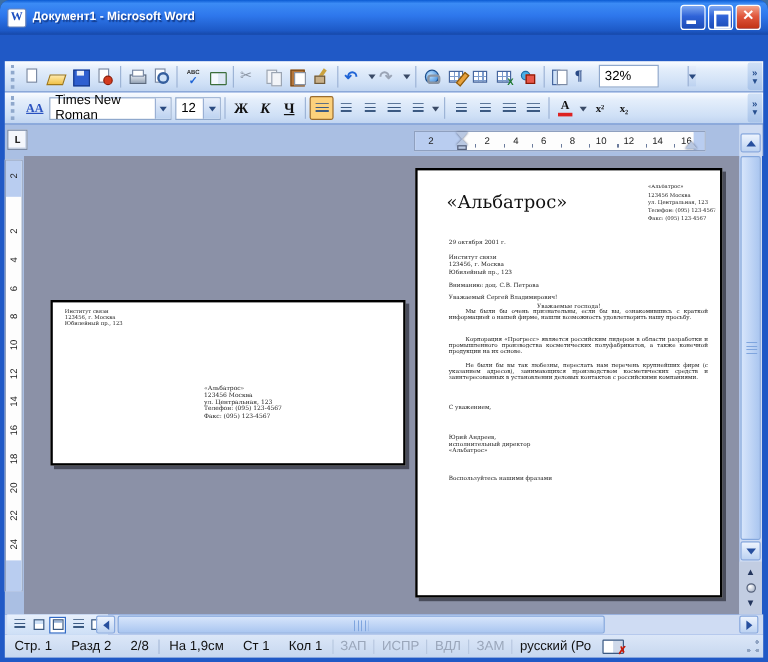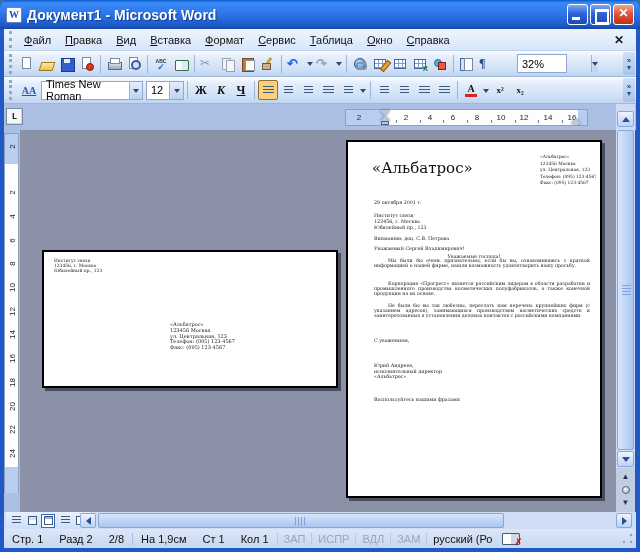--- a/index.html
+++ b/index.html
@@ -3,21 +3,21 @@
 <meta charset="utf-8">
 <style>
   html,body{margin:0;padding:0;background:#3b6ea5;font-family:"Liberation Sans",sans-serif;}
   *{box-sizing:border-box;}
   .window{position:relative;width:640px;height:552px;background:#2059c6;border-radius:8px 8px 0 0;overflow:hidden;}
   .abs{position:absolute;}
 
   
   .titlebar{left:0;top:0;width:640px;height:29px;background:linear-gradient(180deg,#0b5bd3 0%,#3b8bf5 10%,#2e77ec 45%,#1d59c6 88%,#1647a8 100%);display:flex;align-items:center;padding:0 6px;border-radius:8px 8px 0 0;}
   .appicon{width:16px;height:16px;background:#fff;border:1px solid #6a83b8;border-radius:2px;display:flex;align-items:center;justify-content:center;font:bold 10px "Liberation Serif",serif;color:#1d4fc0;margin-right:5px;}
-  .title-text{color:#fff;font-weight:bold;font-size:14px;text-shadow:1px 1px 1px #123a8a;flex:1;white-space:nowrap;overflow:hidden;}
+  .title-text{color:#fff;font-weight:bold;font-size:10px;text-shadow:1px 1px 1px #123a8a;flex:1;white-space:nowrap;overflow:hidden;}
   .winbtn{width:21px;height:21px;border:1px solid #fff;border-radius:3px;margin-left:2px;position:relative;}
   .btn-blue{background:linear-gradient(180deg,#7da8f2,#2f63d8 45%,#1c4bb6);}
   .btn-red{background:linear-gradient(180deg,#f3a58c,#e0573d 45%,#c03014);}
   .winbtn.min::after{content:"";position:absolute;left:4px;bottom:4px;width:8px;height:3px;background:#fff;}
   .winbtn.max::after{content:"";position:absolute;left:4px;top:4px;width:10px;height:10px;border:2px solid #fff;border-top-width:3px;}
   .winbtn.cls::after{content:"✕";position:absolute;left:0;top:1px;width:100%;text-align:center;color:#fff;font-weight:bold;font-size:12px;}
 
   
   .menubar{left:4px;top:29px;width:632px;height:22px;background:linear-gradient(180deg,#eef4fd,#d8e6fa);display:flex;align-items:center;border-bottom:1px solid #c1d3ee;padding-left:2px;}
   .drag{width:5px;height:80%;border-left:3px dotted #8fa8cc;margin:0 3px;}
@@ -180,33 +180,20 @@
 <div class="window">
 
   <div class="abs titlebar">
     <span class="appicon">W</span>
     <span class="title-text">Документ1 - Microsoft Word</span>
     <span class="winbtn btn-blue min"></span>
     <span class="winbtn btn-blue max"></span>
     <span class="winbtn btn-red cls"></span>
   </div>
 
-  <div class="abs menubar">
-    <span class="drag"></span>
-    <span class="mi">Файл</span>
-    <span class="mi">Правка</span>
-    <span class="mi">Вид</span>
-    <span class="mi">Вставка</span>
-    <span class="mi">Формат</span>
-    <span class="mi">Сервис</span>
-    <span class="mi">Таблица</span>
-    <span class="mi">Окно</span>
-    <span class="mi">Справка</span>
-    <span class="menu-close">✕</span>
-  </div>
 
   <div class="abs toolbar tb-std">
     <span class="drag"></span>
     <span class="tbtn">
         <span class="icn i-new">
           <span class="pg"></span>
         </span>
       </span>
     <span class="tbtn">
         <span class="icn i-open"></span>
@@ -279,21 +266,21 @@
     <span class="tbtn">
         <span class="icn i-draw"></span>
       </span>
     <span class="sep"></span>
     <span class="tbtn">
         <span class="icn i-docmap"></span>
       </span>
     <span class="tbtn">
         <span class="icn i-para">¶</span>
       </span>
-    <span class="combo" style="width:50px;margin-left:20px;gap:47px;">
+    <span class="combo" style="width:50px;margin-left:2px;gap:47px;">
       <span>32%</span>
       <span class="cddl"></span>
     </span>
     <span class="chevbtn"></span>
   </div>
 
   <div class="abs toolbar tb-fmt">
     <span class="drag"></span>
     <span class="tbtn" style="width:24px;">
         <span class="i-styles">АА</span>

